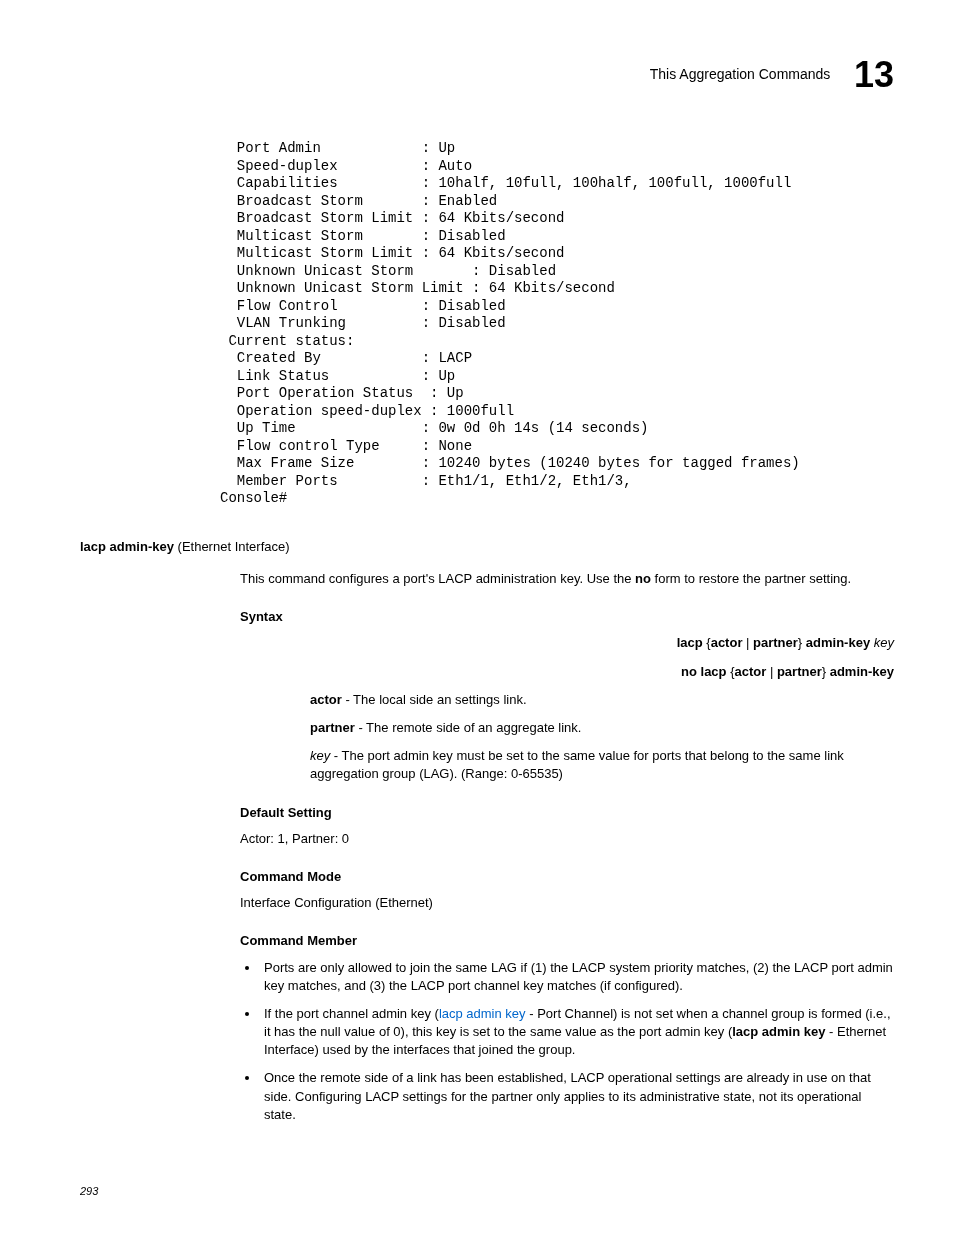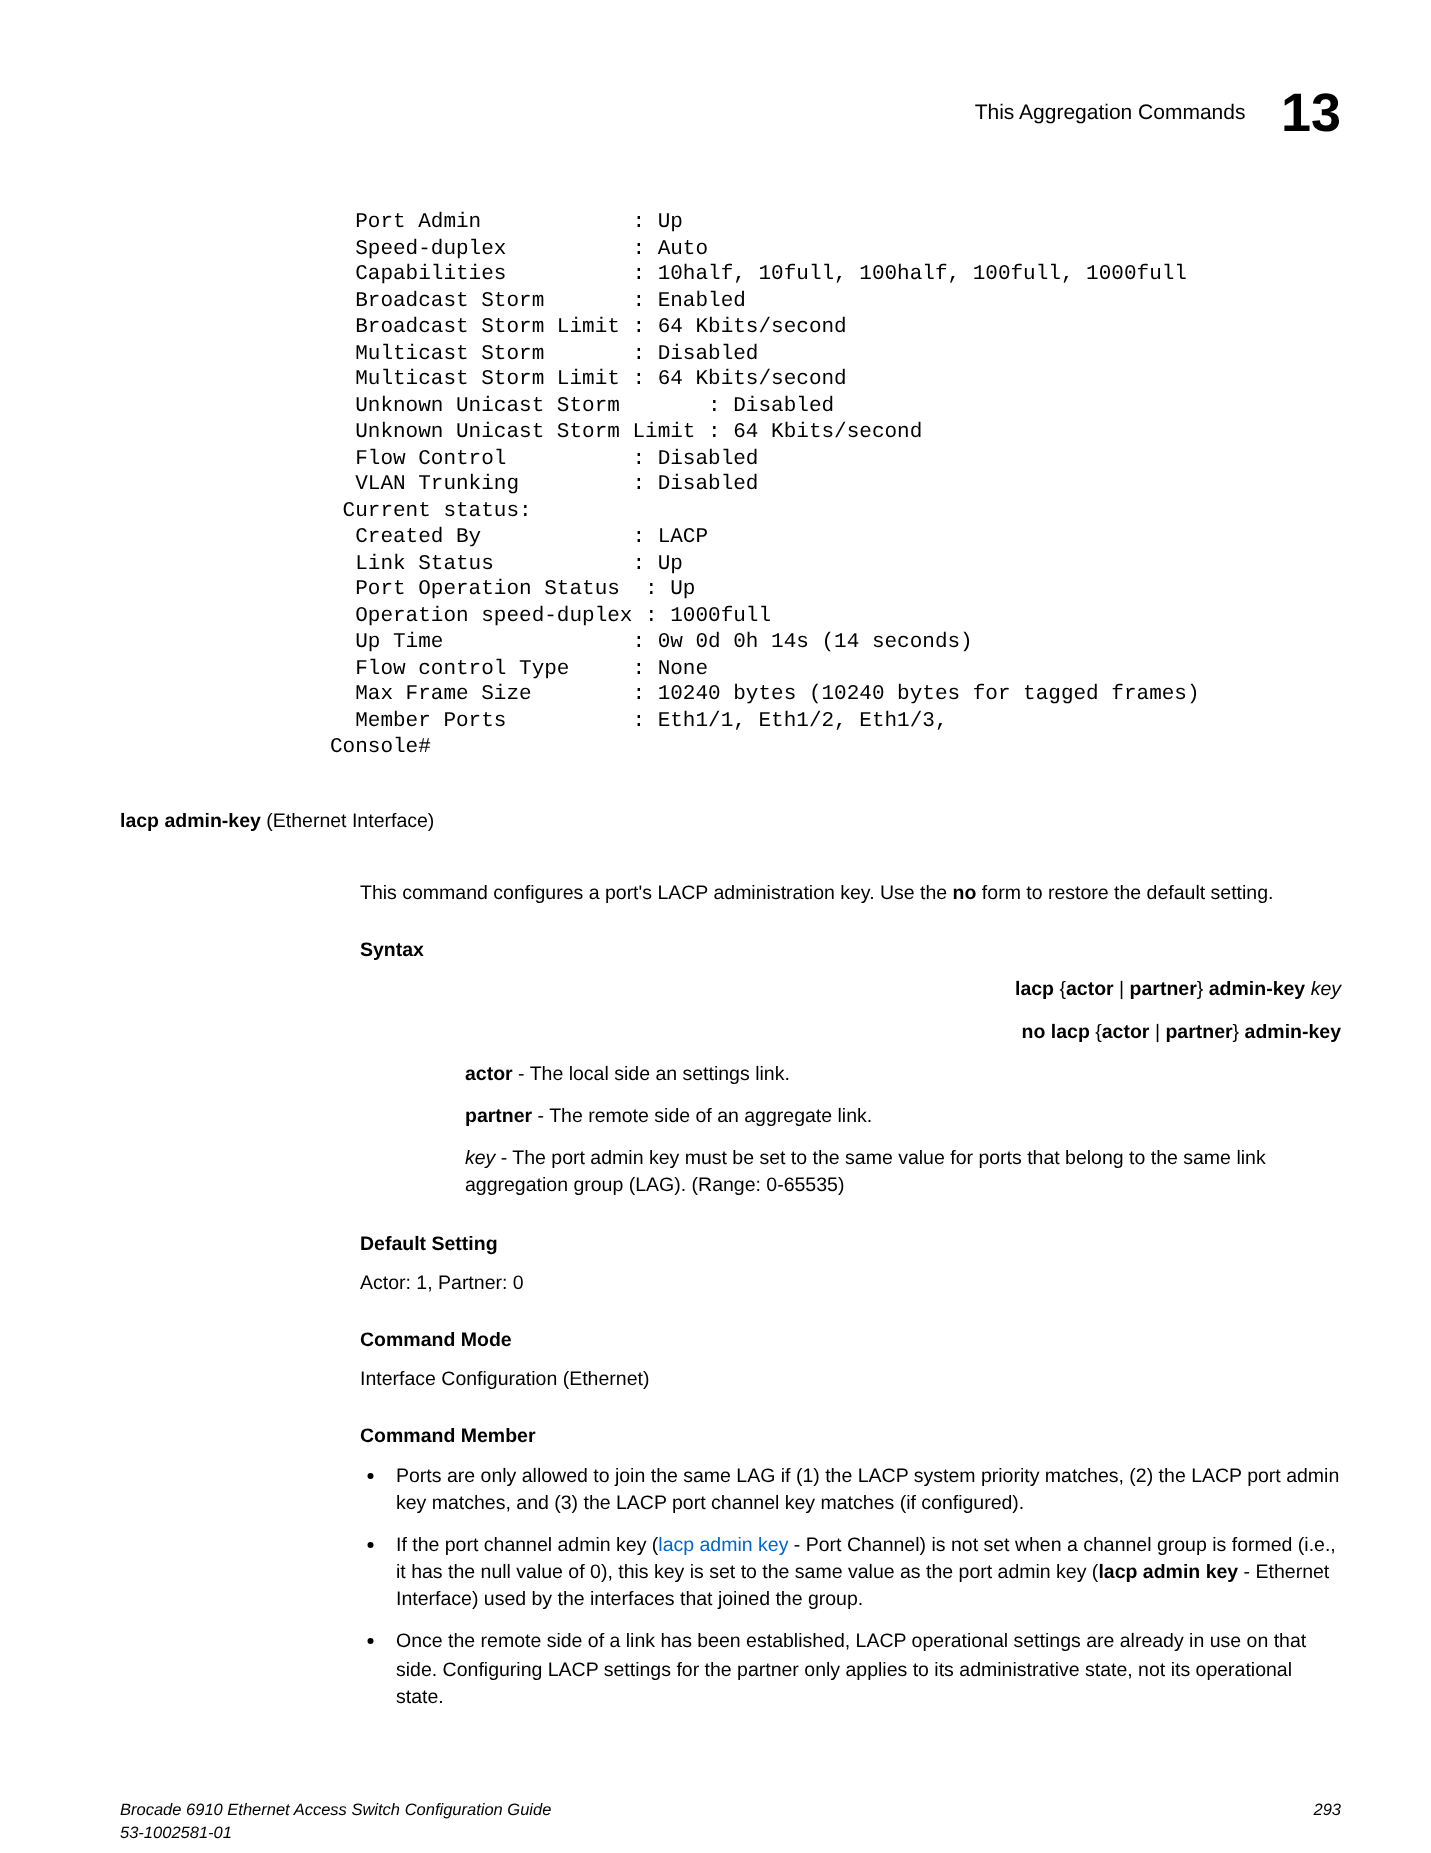--- a/index.html
+++ b/index.html
@@ -31,21 +31,21 @@
   pre.console {
     font-family: "Courier New", monospace;
     font-size: 14px;
     line-height: 1.25;
     white-space: pre;
     margin: 0 0 30px 140px;
   }
   .cmd-heading {
     margin-left: 0;
     font-size: 13px;
-    margin-bottom: 30px;
+    margin-bottom: 14px;
   }
   .cmd-heading .bold { font-weight: bold; }
   .indent-desc {
     margin-left: 160px;
     margin-bottom: 14px;
   }
   .section-heading {
     font-weight: bold;
     margin-left: 160px;
     margin-top: 20px;
@@ -107,21 +107,21 @@
   Flow control Type     : None
   Max Frame Size        : 10240 bytes (10240 bytes for tagged frames)
   Member Ports          : Eth1/1, Eth1/2, Eth1/3,
 Console#</pre>
 
 <div class="cmd-heading">
   <span class="bold">lacp admin-key</span><span> (Ethernet Interface)</span>
 </div>
 
 <div class="indent-desc">
-  <span>This command configures a port's LACP administration key. Use the </span><span class="bold">no</span><span> form to restore the default setting.</span>
+  <span>This command configures a port's LACP administration key. Use the </span><span class="bold">no</span><span> form to restore the partner setting.</span>
 </div>
 
 <div class="section-heading">Syntax</div>
 
 <div class="syntax-line">
   <span class="bold">lacp</span><span> {</span><span class="bold">actor</span><span> | </span><span class="bold">partner</span><span>} </span><span class="bold">admin-key</span><span> </span><span class="italic">key</span>
 </div>
 
 <div class="syntax-line">
   <span class="bold">no lacp</span><span> {</span><span class="bold">actor</span><span> | </span><span class="bold">partner</span><span>} </span><span class="bold">admin-key</span>
@@ -148,18 +148,14 @@
 <div class="section-heading">Command Member</div>
 <ul class="usage">
   <li>Ports are only allowed to join the same LAG if (1) the LACP system priority matches, (2) the LACP port admin key matches, and (3) the LACP port channel key matches (if configured).</li>
   <li>
     <span>If the port channel admin key (</span><span class="link">lacp admin key</span><span> - Port Channel) is not set when a channel group is formed (i.e., it has the null value of 0), this key is set to the same value as the port admin key (</span><span class="bold">lacp admin key</span><span> - Ethernet Interface) used by the interfaces that joined the group.</span>
   </li>
   <li>Once the remote side of a link has been established, LACP operational settings are already in use on that side. Configuring LACP settings for the partner only applies to its administrative state, not its operational state.</li>
 </ul>
 
 <div class="footer">
-  <div>
-    <div>Brocade 6910 Ethernet Access Switch Configuration Guide</div>
-    <div>53-1002581-01</div>
-  </div>
   <div>293</div>
 </div>
 
 </body></html>

